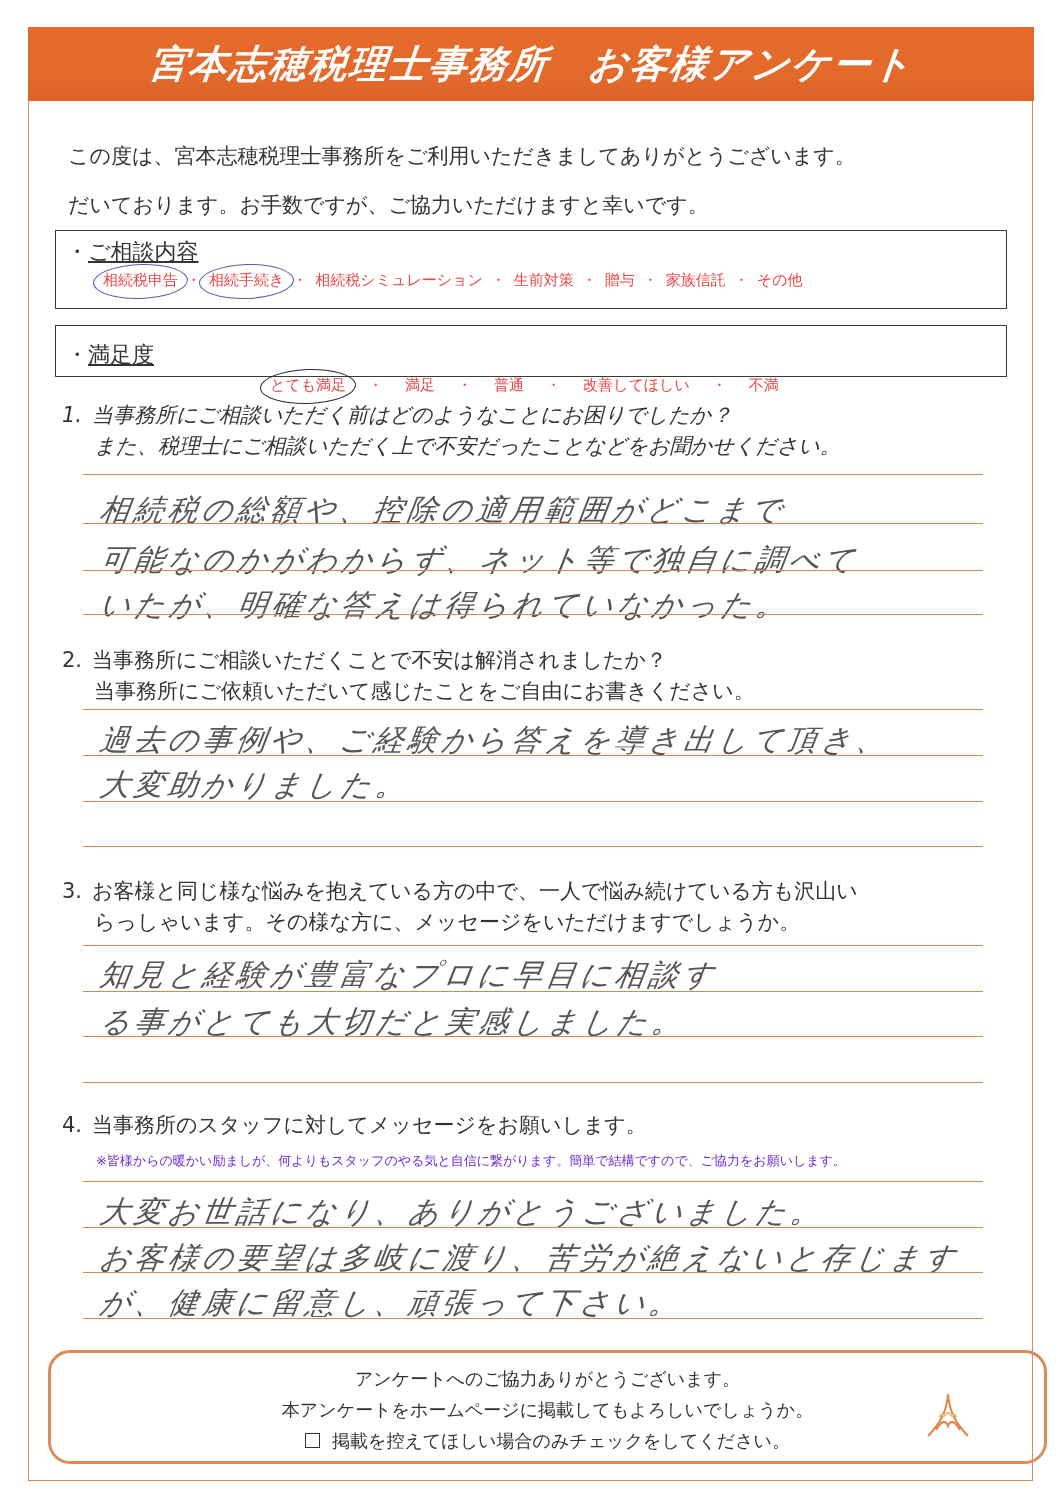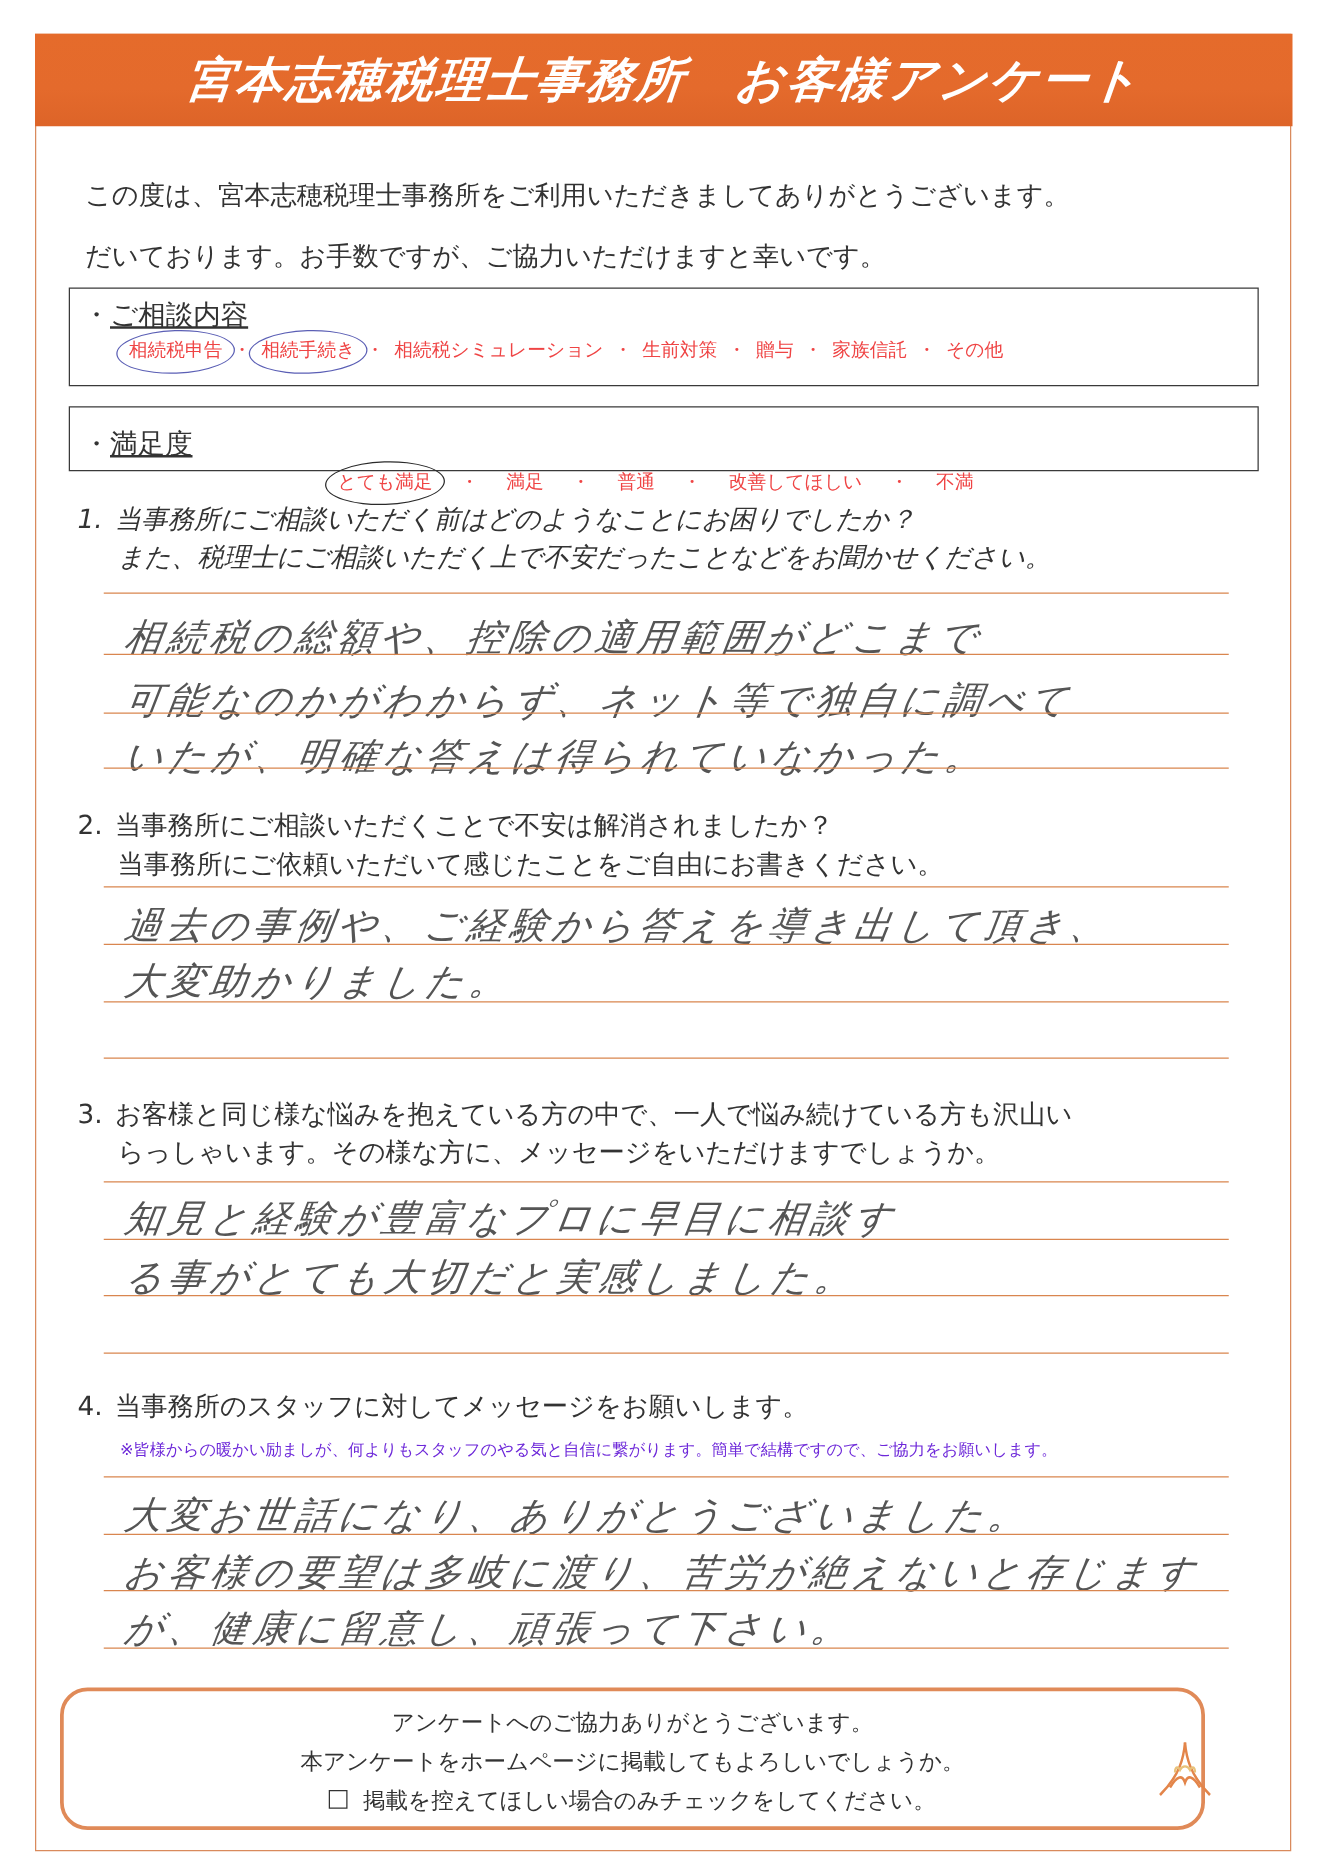--- a/index.html
+++ b/index.html
@@ -60,21 +60,21 @@
     border-top: 1.6px solid #d9864f;
   }
   .hand {
     position: absolute; left: 100px; width: 900px;
     font-family: "DejaVu Sans", sans-serif;
     font-size: 30px; color: #555; letter-spacing: 4px;
     font-style: italic; white-space: nowrap;
     transform: skewX(-8deg);
   }
   .footer-box {
-    position: absolute; left: 48px; top: 1350px; width: 916px; height: 114px;
+    position: absolute; left: 48px; top: 1350px; width: 999px; height: 114px;
     border: 3px solid #e08a58; border-radius: 22px; box-sizing: border-box;
   }
   .footer-lines {
     position: absolute; left: 0; top: 10px; width: 100%; text-align: center;
     font-size: 18px; line-height: 31px; color: #333;
   }
   .footer-lines p { margin: 0; }
   .checkbox {
     display: inline-block; width: 13px; height: 13px; border: 1.3px solid #333;
     vertical-align: -1px; margin-right: 12px; background: #fff;

